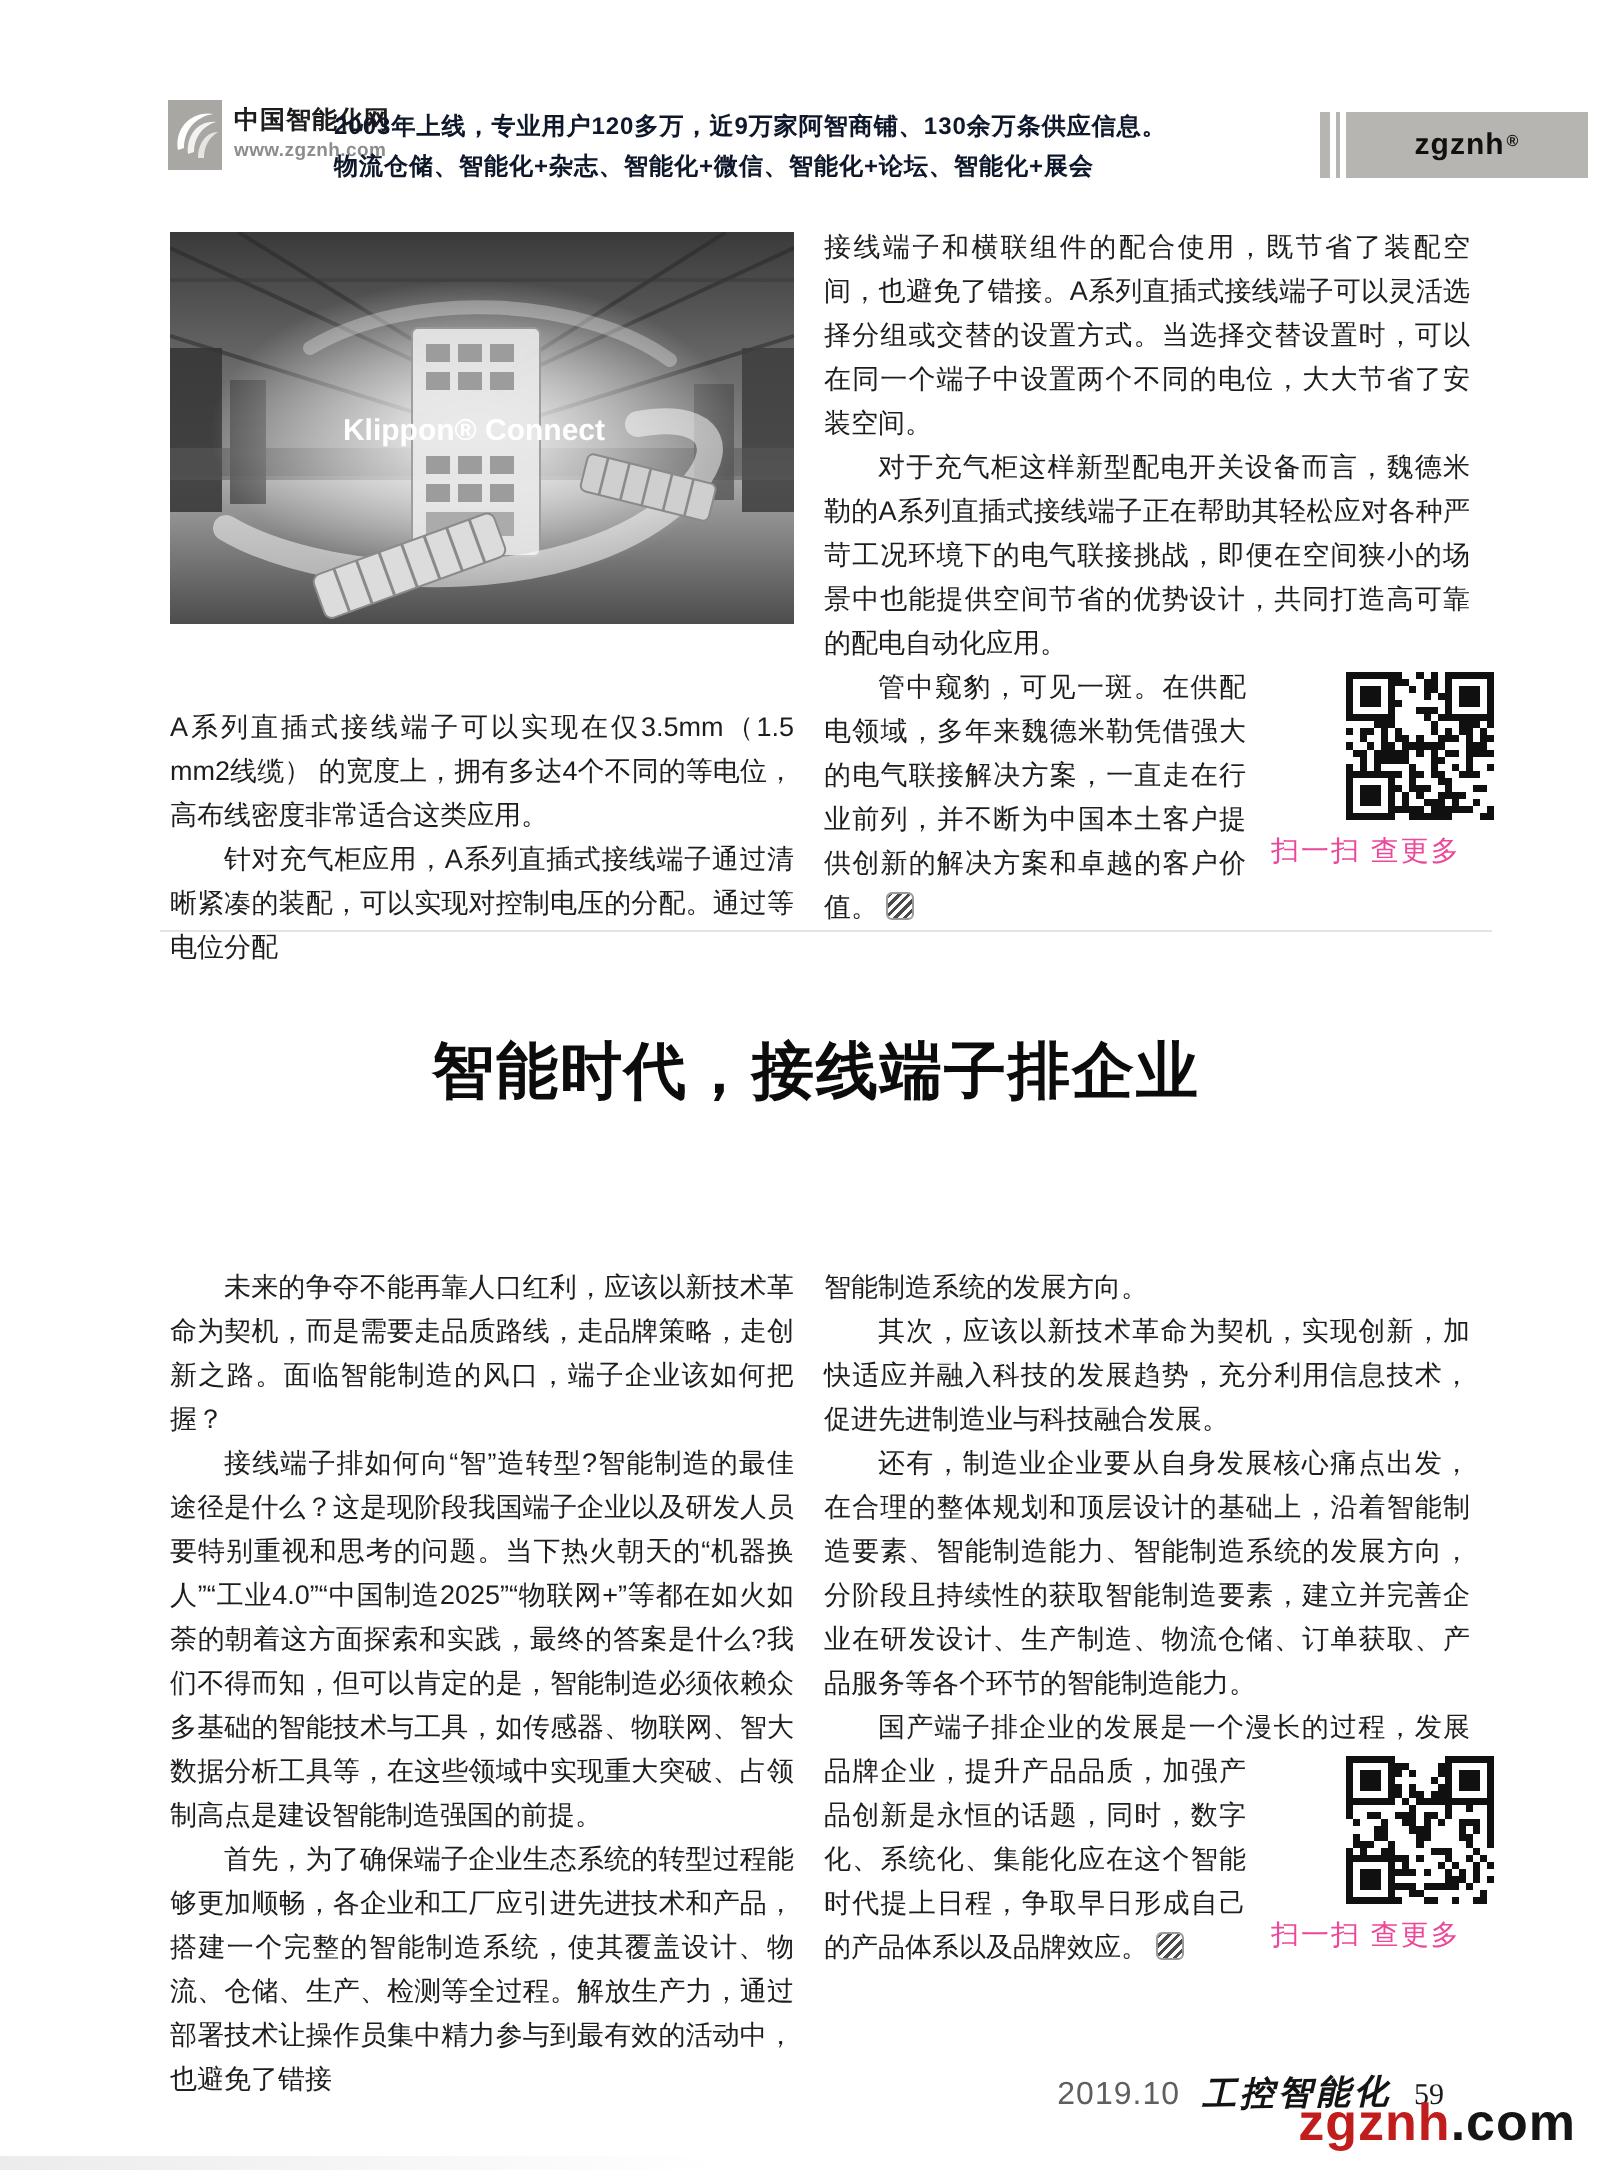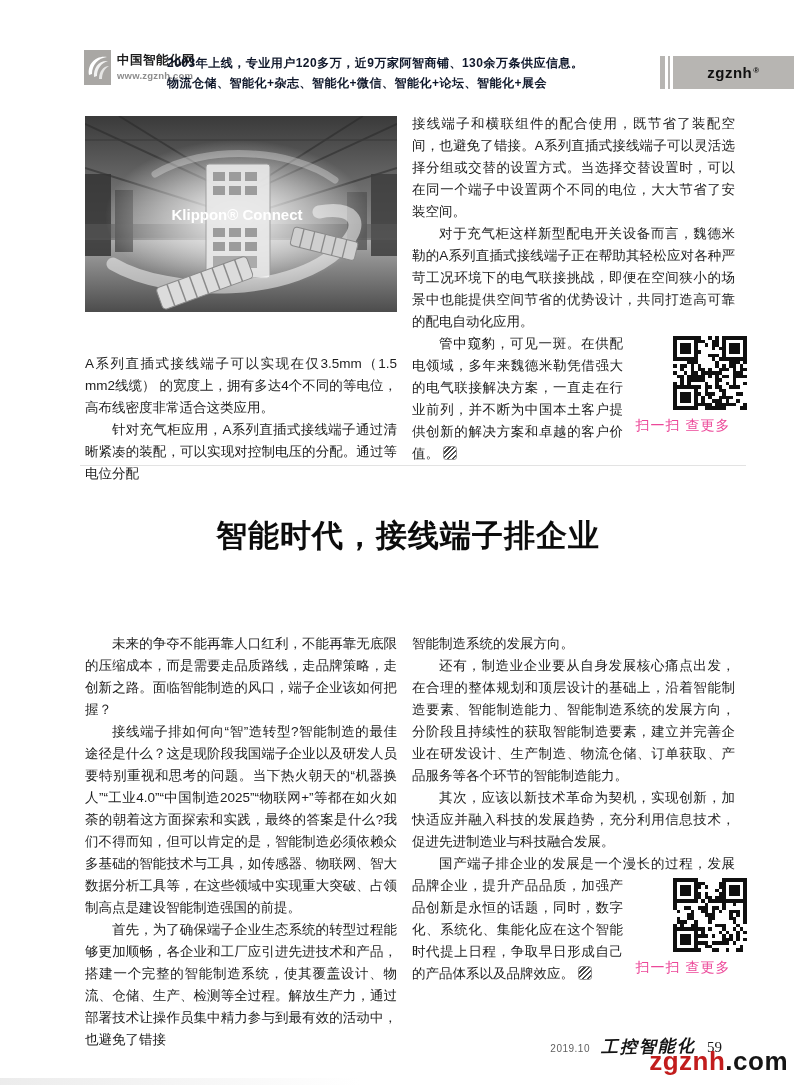--- a/index.html
+++ b/index.html
@@ -44,21 +44,21 @@
               border-radius:2px; outline:1px solid #9a9a9a; }
 
   
   .divider { position:absolute; left:80px; top:465px; width:666px; border-top:1px solid #e3e3e3; }
   .title { position:absolute; left:70px; top:512px; width:676px; text-align:center;
            font-family:"Liberation Serif","DejaVu Serif",serif; font-weight:bold;
            font-size:31px; line-height:47px; color:#0c0c0c; letter-spacing:1px; }
 
   
   .footer-row1 { position:absolute; right:78px; top:1035px; display:flex; align-items:baseline; gap:11px; }
-  .issue-date { font-size:10px; color:#5f5f5f; letter-spacing:.5px; }
+  .issue-date { font-size:16px; color:#5f5f5f; letter-spacing:.5px; }
   .mag-logo { font-family:"DejaVu Serif","Liberation Serif",serif; font-style:italic; font-weight:bold;
               font-size:17px; color:#141414; letter-spacing:2px; transform:rotate(-1deg); }
   .page-number { font-size:15px; color:#1a1a1a; font-family:"Liberation Serif",serif; }
   .footer-domain { position:absolute; right:12px; top:1046px; font-size:26px; font-weight:bold; color:#151515; letter-spacing:.5px; }
   .scan-smudge { position:absolute; left:0; bottom:0; width:360px; height:7px;
                  background:linear-gradient(to right,#dcdcdc,rgba(255,255,255,0)); opacity:.55; }
 </style>
 </head>
 <body>
 
@@ -336,29 +336,29 @@
     </p>
   </section>
 
   <div class="divider"></div>
 
   <h1 class="title">
     <span>智能时代，接线端子排企业</span><br>
   </h1>
 
   <section class="col a2-left">
-    <p class="indent">未来的争夺不能再靠人口红利，不能再靠无底限的压缩成本，而是需要走品质路线，走品牌策略，走创新之路。面临智能制造的风口，端子企业该如何把握？</p>
+    <p class="indent">未来的争夺不能再靠人口红利，应该以新技术革命为契机，而是需要走品质路线，走品牌策略，走创新之路。面临智能制造的风口，端子企业该如何把握？</p>
     <p class="indent">接线端子排如何向“智”造转型?智能制造的最佳途径是什么？这是现阶段我国端子企业以及研发人员要特别重视和思考的问题。当下热火朝天的“机器换人”“工业4.0”“中国制造2025”“物联网+”等都在如火如荼的朝着这方面探索和实践，最终的答案是什么?我们不得而知，但可以肯定的是，智能制造必须依赖众多基础的智能技术与工具，如传感器、物联网、智大数据分析工具等，在这些领域中实现重大突破、占领制高点是建设智能制造强国的前提。</p>
     <p class="indent">首先，为了确保端子企业生态系统的转型过程能够更加顺畅，各企业和工厂应引进先进技术和产品，搭建一个完整的智能制造系统，使其覆盖设计、物流、仓储、生产、检测等全过程。解放生产力，通过部署技术让操作员集中精力参与到最有效的活动中，也避免了错接</p>
   </section>
 
   <section class="col a2-right">
     <p class="noindent">智能制造系统的发展方向。</p>
+    <p class="indent">其次，应该以新技术革命为契机，实现创新，加快适应并融入科技的发展趋势，充分利用信息技术，促进先进制造业与科技融合发展。</p>
     <p class="indent">还有，制造业企业要从自身发展核心痛点出发，在合理的整体规划和顶层设计的基础上，沿着智能制造要素、智能制造能力、智能制造系统的发展方向，分阶段且持续性的获取智能制造要素，建立并完善企业在研发设计、生产制造、物流仓储、订单获取、产品服务等各个环节的智能制造能力。</p>
-    <p class="indent">其次，应该以新技术革命为契机，实现创新，加快适应并融入科技的发展趋势，充分利用信息技术，促进先进制造业与科技融合发展。</p>
     <p class="indent">
       <span>国产端子排企业的发展是一个漫长的过程，发展</span>
       <span class="qr-float">
         <span class="qr-modules"><svg viewBox="0 0 21 21" width="100%" height="100%" shape-rendering="crispEdges">
               <g fill="#101010">
                 <rect x="7" y="1" width="1" height="1"></rect>
                 <rect x="8" y="1" width="1" height="1"></rect>
                 <rect x="13" y="1" width="1" height="1"></rect>
                 <rect x="7" y="2" width="1" height="1"></rect>
                 <rect x="9" y="2" width="1" height="1"></rect>

